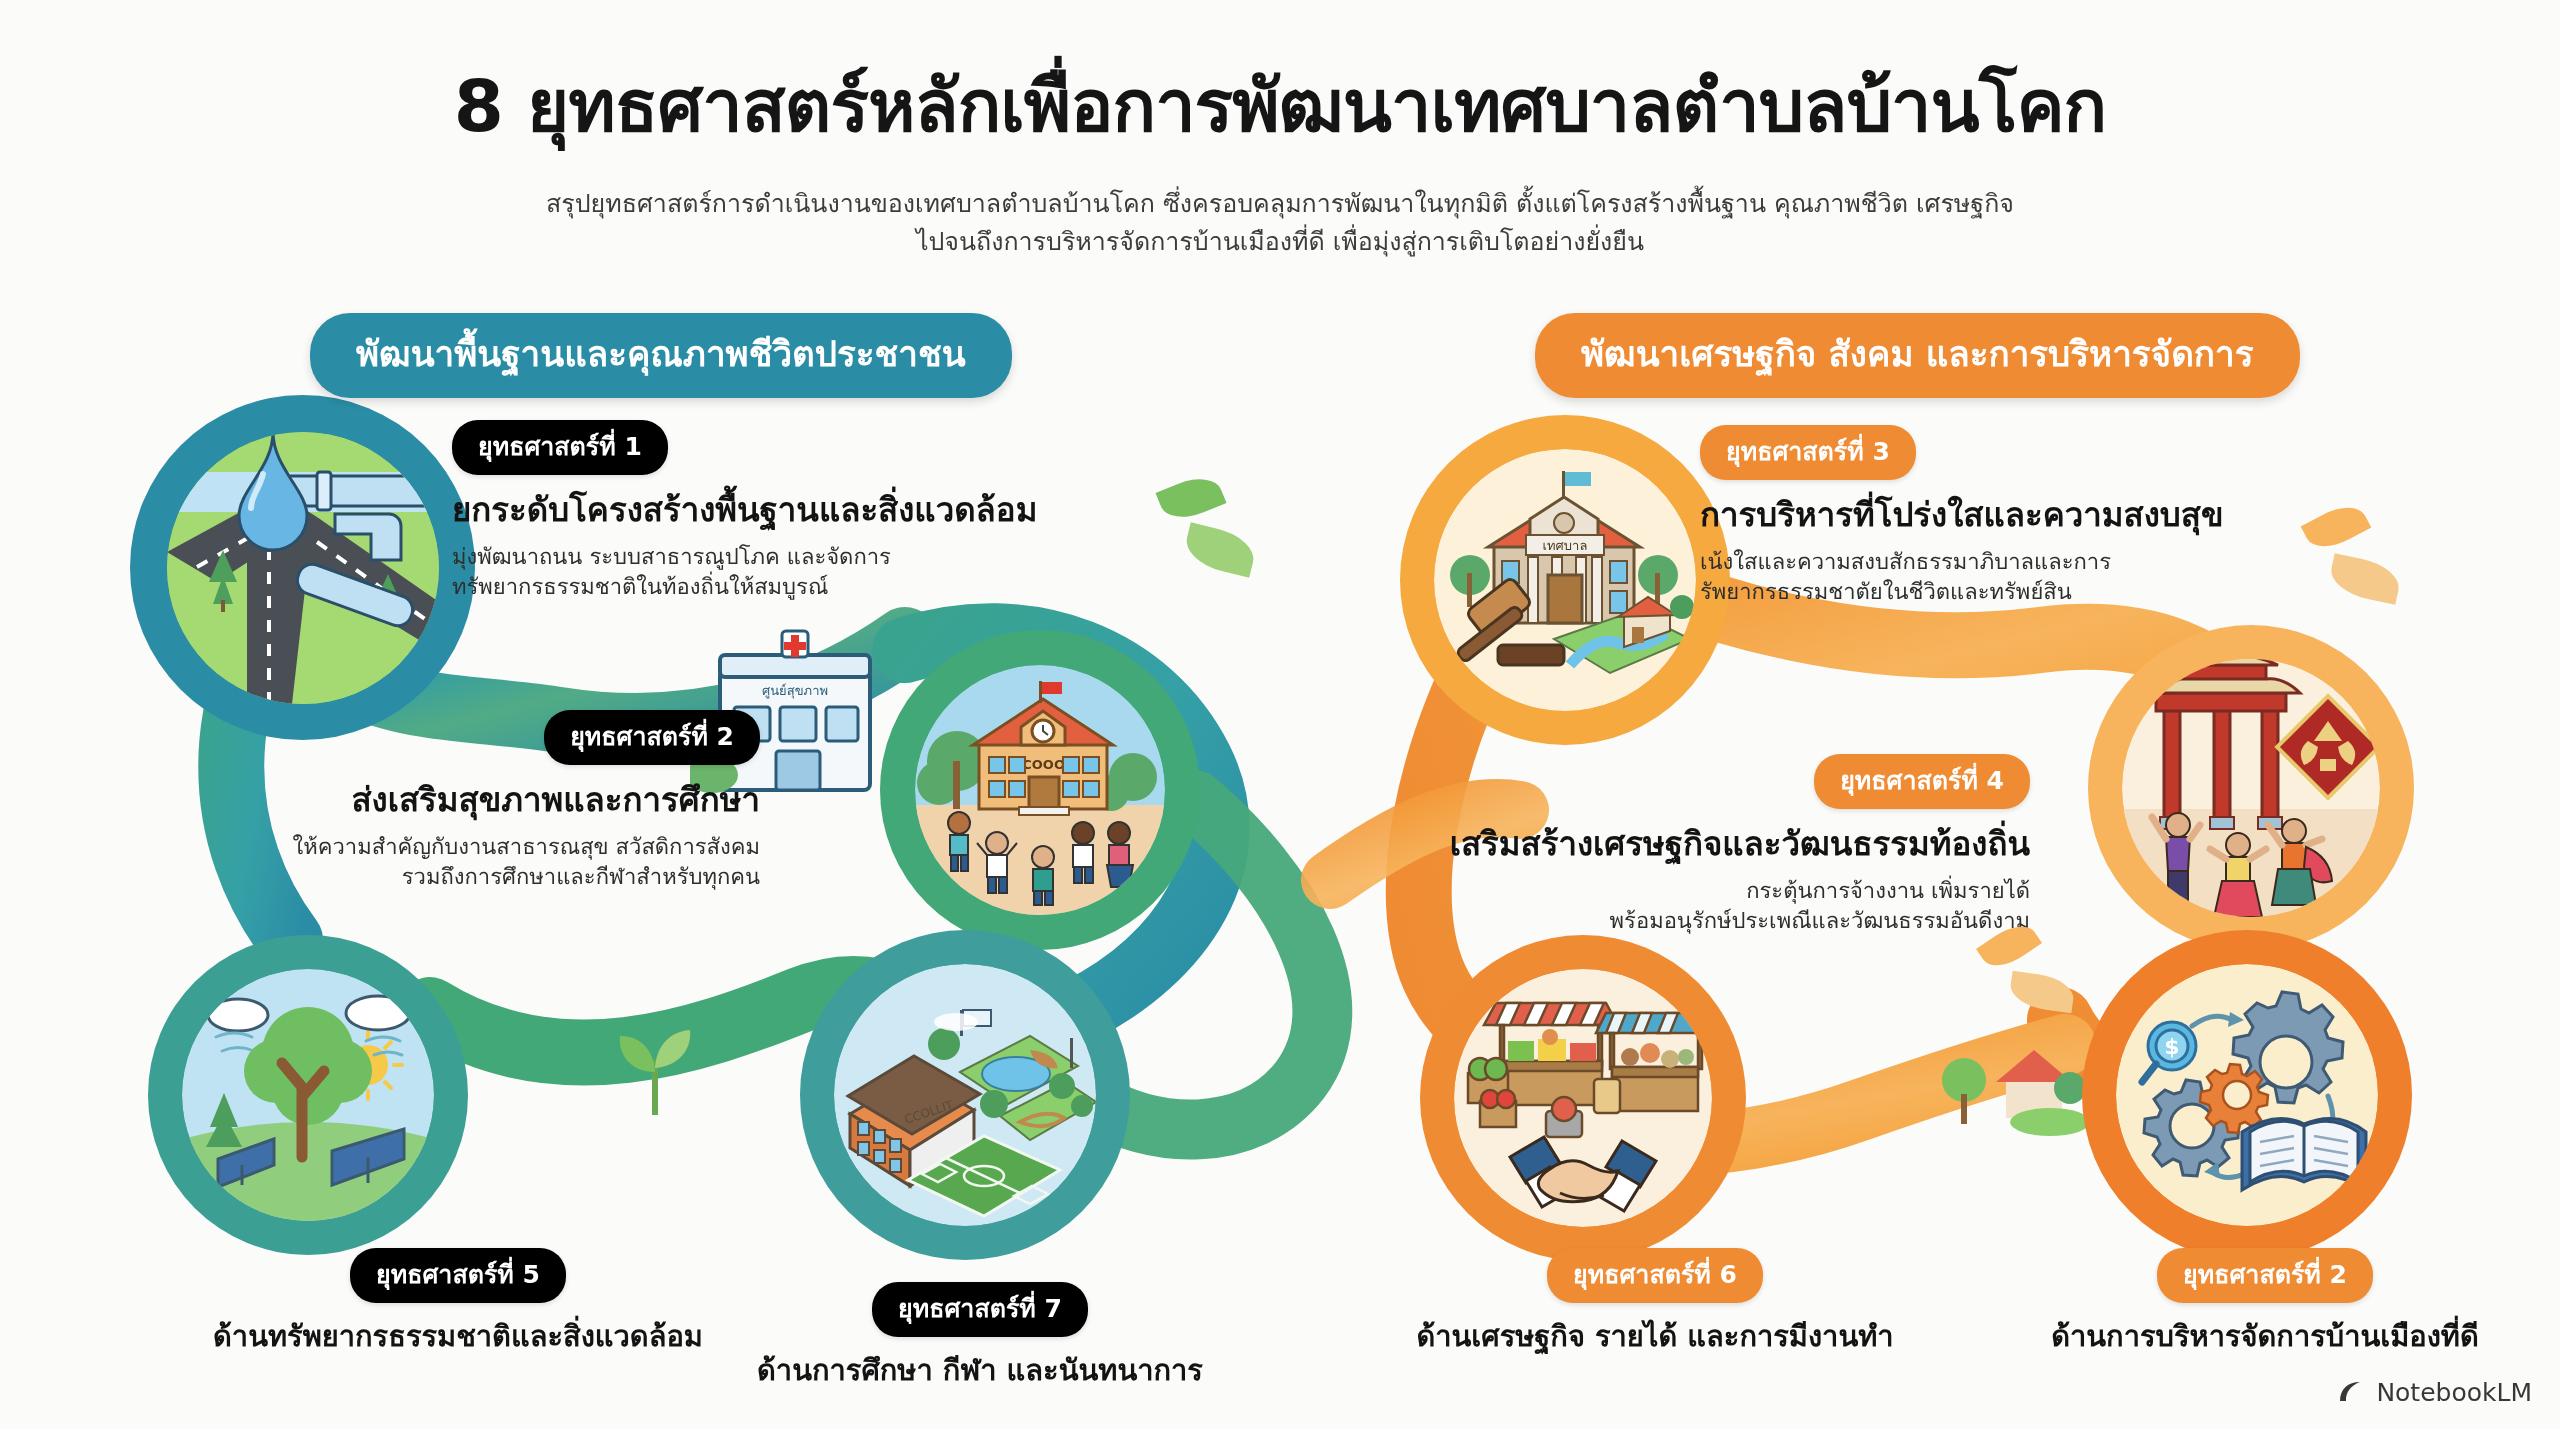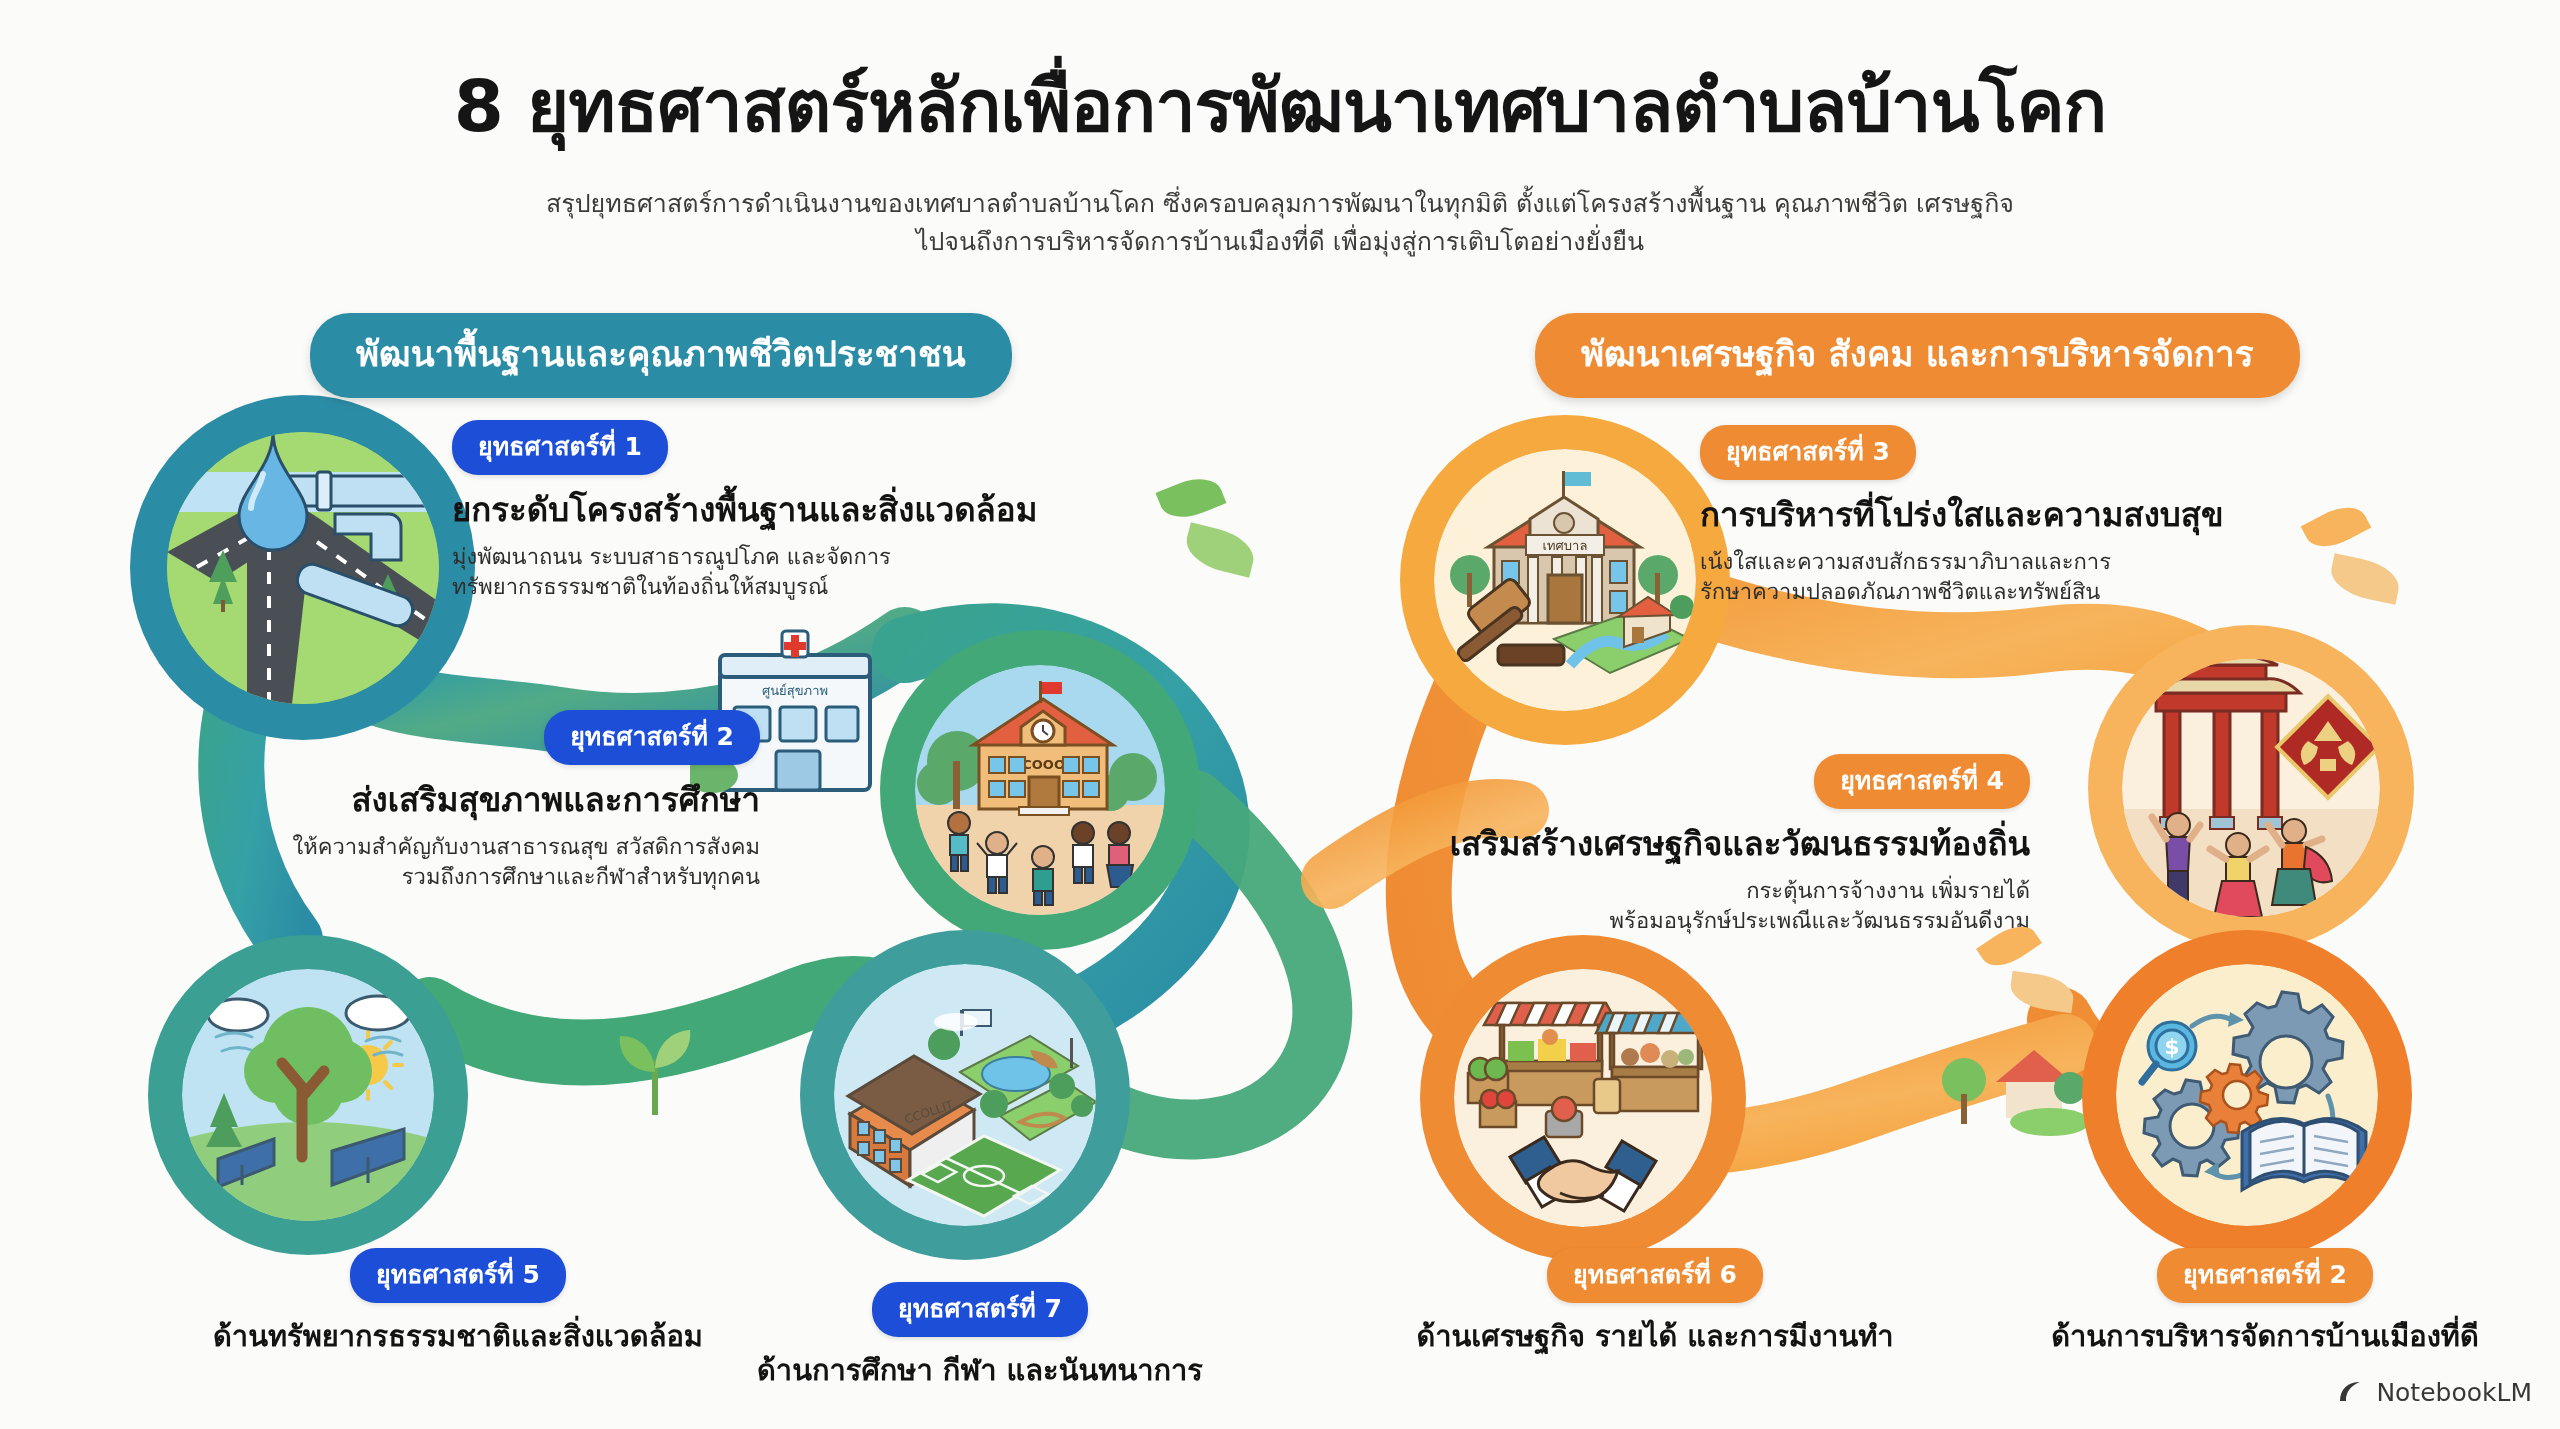--- a/index.html
+++ b/index.html
@@ -31,21 +31,21 @@
     box-shadow:0 4px 10px rgba(0,0,0,.14);
   }
   #section-pill-left{top:313px;left:310px;background:#2b8da5;}
   #section-pill-right{top:313px;left:1535px;background:#ef8b33;}
 
   .num-pill{
     border-radius:26px;padding:6px 26px 9px;
     color:#fff;font-size:25px;font-weight:bold;white-space:nowrap;
     display:inline-block;box-shadow:0 2px 5px rgba(0,0,0,.12);
   }
-  .num-pill.teal{background:#1d4ed8;text-align:center;}
+  .num-pill.teal{background:#000000;text-align:center;}
   .num-pill.orange{background:#ef8b33;}
 
   .s-title{font-size:33px;font-weight:bold;color:#131313;white-space:nowrap;margin-top:8px;}
   .s-desc{font-size:22px;line-height:1.35;color:#2e2e2e;margin-top:6px;}
   .blk{display:flex;flex-direction:column;}
   .blk.right-al{align-items:flex-end;text-align:right;}
   .blk.left-al{align-items:flex-start;text-align:left;}
   .blk.center-al{align-items:center;text-align:center;}
 
   
@@ -438,21 +438,21 @@
           <rect x="18" y="178" width="76" height="14" rx="6" fill="#8a5a34" transform="rotate(-38 56 185)"></rect>
           <rect x="64" y="196" width="66" height="20" rx="5" fill="#6b4226"></rect>
         </g>
       </svg>
     </div>
   </div>
   <div class="abs blk left-al" style="left:1700px;top:425px;">
     <div class="num-pill orange">ยุทธศาสตร์ที่ 3</div>
     <div class="s-title">การบริหารที่โปร่งใสและความสงบสุข</div>
     <div class="s-desc">เน้งใสและความสงบสักธรรมาภิบาลและการ</div>
-    <div class="s-desc" style="margin-top:0">รักษาความปลอดภัณภาพชีวิตและทรัพย์สิน</div>
+    <div class="s-desc" style="margin-top:0">รัพยากรธรรมชาตัยในชีวิตและทรัพย์สิน</div>
   </div>
 
   <div class="abs circ-ring" style="left:2088px;top:625px;width:326px;height:326px;background:#f7b45c;">
     <div class="circ" style="width:258px;height:258px;">
       <svg viewBox="0 0 258 258" width="258" height="258">
         <circle cx="129" cy="129" r="129" fill="#fbf0de"></circle>
         <path d="M0 150 h258 v108 H0z" fill="#f3dfc4"></path>
 
         <g stroke="#7a2b22" stroke-width="3">
           <rect x="42" y="50" width="16" height="110" fill="#c0392b"></rect>

